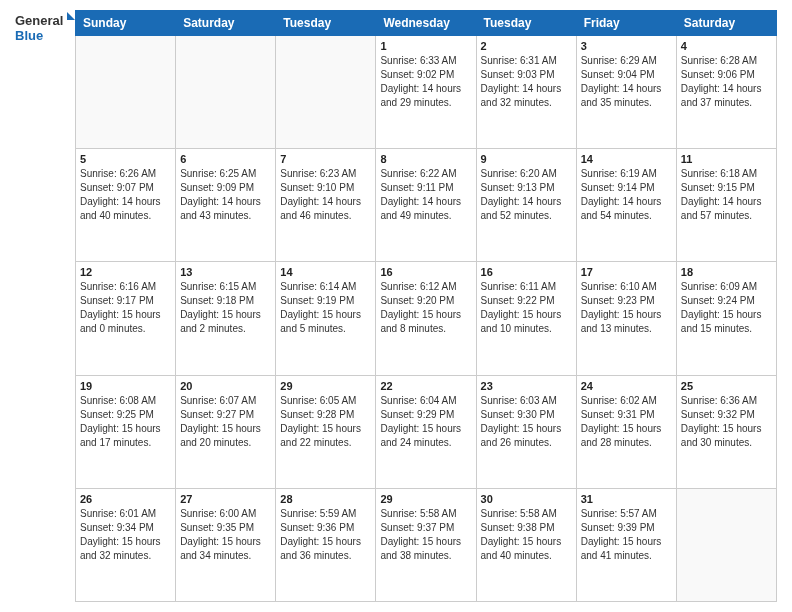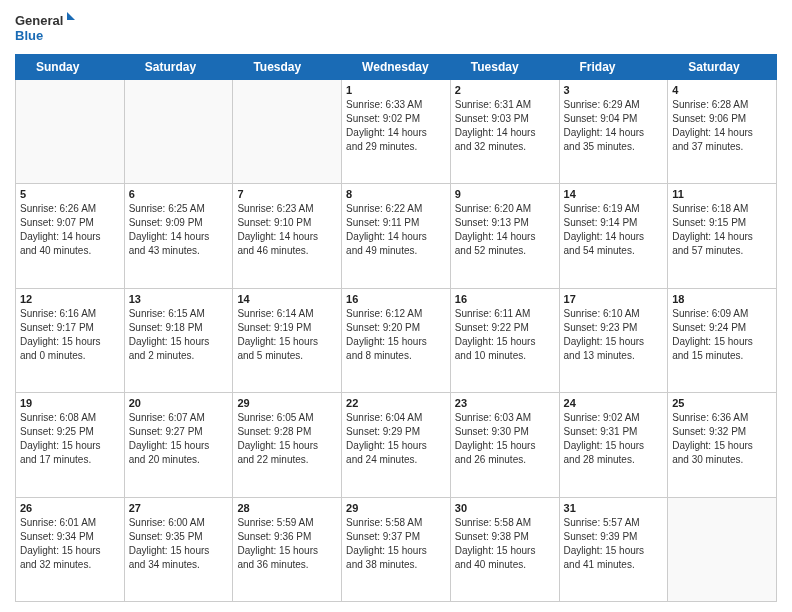--- a/index.html
+++ b/index.html
@@ -8,21 +8,21 @@
       background: #fff;
       width: 792px;
       height: 612px;
       overflow: hidden;
     }
     .page {
       width: 792px;
       height: 612px;
       padding: 10px 15px;
       display: flex;
-      flex-direction: column;
+      flex-direction: row;
     }
     .header {
       display: flex;
       justify-content: space-between;
       align-items: flex-start;
       margin-bottom: 8px;
     }
     .logo {
       display: flex;
       align-items: center;
@@ -45,21 +45,21 @@
       border: 1px solid #ccc;
       border-collapse: collapse;
       width: 100%;
       table-layout: fixed;
     }
     .calendar th {
       background: #1a6bb5;
       color: #fff;
       font-size: 12px;
       font-weight: bold;
-      padding: 5px 20px;
+      padding: 5px 7px;
       text-align: left;
       border: 1px solid #1a6bb5;
     }
     .calendar td {
       border: 1px solid #ccc;
       vertical-align: top;
       padding: 4px 4px;
       font-size: 9.5px;
       color: #222;
       background: #fff;
@@ -276,21 +276,21 @@
           </td>
           <td>
             <div class="day-number">23</div>
             <div class="day-info">Sunrise: 6:03 AM
 Sunset: 9:30 PM
 Daylight: 15 hours
 and 26 minutes.</div>
           </td>
           <td>
             <div class="day-number">24</div>
-            <div class="day-info">Sunrise: 9:02 AM
+            <div class="day-info">Sunrise: 6:02 AM
 Sunset: 9:31 PM
 Daylight: 15 hours
 and 28 minutes.</div>
           </td>
           <td>
             <div class="day-number">25</div>
             <div class="day-info">Sunrise: 6:36 AM
 Sunset: 9:32 PM
 Daylight: 15 hours
 and 30 minutes.</div>

